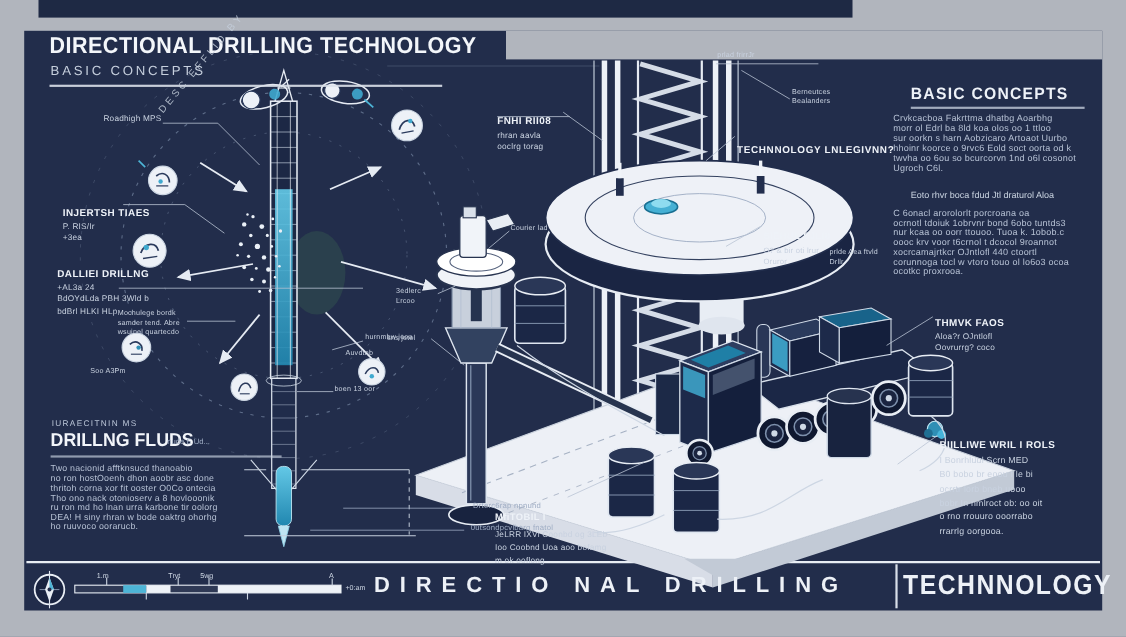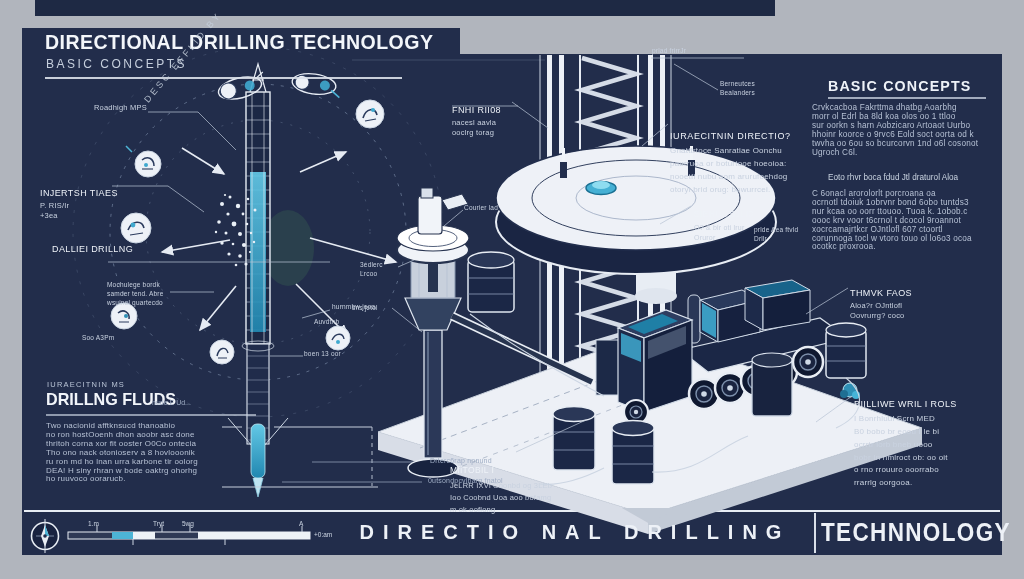--- a/index.html
+++ b/index.html
@@ -12,42 +12,42 @@
 
   .main-title{position:absolute;left:45px;top:30px;font-size:21px;font-weight:bold;color:#f3f6fa;
       letter-spacing:.5px;transform:scaleX(.93);transform-origin:left;white-space:nowrap}
   .main-sub{position:absolute;left:46px;top:57px;font-size:12px;color:#c6cfdd;letter-spacing:2.5px;white-space:nowrap}
   .title-hr{position:absolute;left:45px;top:77px;width:357px;height:2px;background:#dbe1ea;opacity:.9}
 
   .arc-label{position:absolute;left:142px;top:98px;font-size:9px;letter-spacing:3px;color:#c4cedb;
       transform:rotate(-50deg);transform-origin:left top;opacity:.85;white-space:nowrap}
 
   .co{position:absolute;color:#c9d2e0;font-size:7.5px;line-height:1.35;white-space:pre-line;letter-spacing:.2px}
-  .co b{display:block;color:#eef2f8;font-weight:normal;font-size:9px;letter-spacing:.4px;margin-bottom:2px;white-space:nowrap}
+  .co b{display:block;color:#eef2f8;font-weight:bold;font-size:9px;letter-spacing:.4px;margin-bottom:2px;white-space:nowrap}
   .co.sm{font-size:6.5px}
   .co.dim{color:#9fadc4}
   .co.wide b{letter-spacing:.6px}
   .lh-air{line-height:1.6}
 
   .fl-eyebrow{position:absolute;left:47px;top:380px;font-size:7.5px;letter-spacing:1.2px;color:#b9c4d6}
   .fl-title{position:absolute;left:46px;top:390px;font-size:17px;font-weight:bold;color:#f2f5fa;
       transform:scaleX(.95);transform-origin:left;white-space:nowrap}
   .fl-note{position:absolute;left:152px;top:399px;font-size:7px;color:#9fadc4}
   .fl-hr{position:absolute;left:46px;top:414px;width:210px;height:1.5px;background:#cdd6e3;opacity:.65}
   .fl-body{position:absolute;left:46px;top:422px;width:202px;font-size:8px;line-height:8.9px;
       color:#b6c1d4;white-space:pre-line;letter-spacing:.2px}
 
   .rc-title{position:absolute;left:828px;top:77px;font-size:15px;font-weight:bold;color:#eef2f8;
       letter-spacing:1.2px;transform:scaleX(.95);transform-origin:left;white-space:nowrap}
   .rc-hr{position:absolute;left:828px;top:97px;width:158px;height:1.5px;background:#cdd6e3;opacity:.75}
   .rc-para{position:absolute;left:812px;width:172px;font-size:8.2px;line-height:8.9px;color:#b6c1d4;
       white-space:pre-line;letter-spacing:.2px}
   .rc-sub{position:absolute;left:828px;top:173px;font-size:8.2px;color:#c9d3e0;white-space:nowrap}
   .divider{position:absolute;left:814px;top:513px;width:2px;height:40px;background:#d9dfe9}
-  .banner-main{position:absolute;left:340px;top:521px;width:470px;text-align:center;font-size:20px;
+  .banner-main{position:absolute;left:340px;top:521px;width:470px;font-size:20px;
       font-weight:bold;letter-spacing:9px;color:#edf1f7;white-space:nowrap}
   .banner-right{position:absolute;left:821px;top:518px;width:180px;font-size:25px;font-weight:bold;
       letter-spacing:1.5px;color:#edf1f7;transform:scaleX(.9);transform-origin:left;white-space:nowrap}
   .tick{position:absolute;top:520px;font-size:6.5px;color:#cdd6e3;white-space:nowrap}
   .tick-end{position:absolute;left:314px;top:531px;font-size:6.5px;color:#cdd6e3;white-space:nowrap}
 </style>
 </head>
 <body>
 
 <div class="panel"></div>
@@ -385,26 +385,28 @@
   </g>
 </svg>
 
 <div class="main-title">DIRECTIONAL DRILLING TECHNOLOGY</div>
 <div class="main-sub">BASIC CONCEPTS</div>
 <div class="title-hr"></div>
 
 <div class="arc-label">DESC EFFLID BY</div>
 
 <div class="co" style="left:94px;top:103px">Roadhigh MPS</div>
-<div class="co" style="left:40px;top:177px">
+<div class="co" style="left:57px;top:177px">
   <b>INJERTSH TIAES</b><span>P. RIS/Ir
 +3ea</span>
 </div>
 <div class="co" style="left:52px;top:233px">
-  <b>DALLIEI DRILLNG</b>
+  <b>DALLIEI DRILLNG</b><span>+AL3a  24
+BdOYdLda PBH 3Wld b
+bdBrl HLKI HLp</span>
 </div>
 <div class="co sm" style="left:107px;top:281px">Mochulege bordk
 samder tend. Abre
 wsuinel quartecdo</div>
 <div class="co sm" style="left:82px;top:334px">Soo A3Pm</div>
 <div class="co sm" style="left:720px;top:80px">Berneutces
 Bealanders</div>
 <div class="co sm" style="left:754px;top:226px">prlde Aea ftvld
 Drllr</div>
 <div class="co sm" style="left:332px;top:303px">hurnmbw jeoa</div>
@@ -419,29 +421,26 @@
 <div class="fl-hr"></div>
 <div class="fl-body">Two nacionid afftknsucd thanoabio
 no ron hostOoenh dhon aoobr asc done
 thritoh corna xor fit ooster O0Co ontecia
 Tho ono nack otonioserv a 8 hovlooonik
 ru ron md ho lnan urra karbone tir oolorg
 DEA! H siny rhran w bode oaktrg ohorhg
 ho ruuvoco oorarucb.</div>
 
 <div class="co" style="left:452px;top:94px">
-  <b>FNHI RII08</b><span>nacesl aavla
+  <b>FNHI RII08</b><span>rhran aavla
 ooclrg torag</span>
 </div>
 <div class="co sm" style="left:652px;top:47px">prlad frirrJr</div>
 <div class="co wide lh-air" style="left:670px;top:116px;width:140px;font-size:8px">
-  <b>IURAECITNIN DIRECTIO?</b><span>Gnatttrtoce Sanratiae Oonchu
-paurruoa or boturtooe hoeoioa:
-nooetfi nubu aom arurufoehdog
-otoryl brid orug: bowurrcei.</span>
+  <b>TECHNNOLOGY LNLEGIVNN?</b>
 </div>
 <div class="co" style="left:694px;top:199px">
   <b style="font-size:8.5px">SIEHUL SJLI0</b><span style="font-size:7px">O? &amp; bir oti lrur
 Oruror</span>
 </div>
 <div class="co sm" style="left:464px;top:204px">Courier lad</div>
 <div class="co sm" style="left:360px;top:261px">3edlerc
 Lrcoo</div>
 <div class="co sm" style="left:352px;top:304px">sns jetol</div>
 <div class="co lh-air" style="left:450px;top:452px;width:130px">
@@ -456,21 +455,21 @@
 morr ol Edrl ba 8ld koa olos oo 1 ttloo
 sur oorkn s harn Aobzicaro Artoaot Uurbo
 hhoinr koorce o 9rvc6 Eold soct oorta od k
 twvha oo 6ou so bcurcorvn 1nd o6l cosonot
 Ugroch C6l.</div>
 <div class="rc-sub">Eoto rhvr boca fdud Jtl draturol Aloa</div>
 <div class="rc-para" style="top:190px">C 6onacl arorolorlt porcroana oa
 ocrnotl tdoiuk 1obrvnr bond 6obo tuntds3
 nur kcaa oo oorr ttouoo. Tuoa k. 1obob.c
 oooc krv voor t6crnol t dcocol 9roannot
-xocrcamajrtkcr OJntlofl 607 ctoortl
+xocrcamajrtkcr OJntlofl 440 ctoortl
 corunnoga tocl w vtoro touo ol lo6o3 ocoa
 ocotkc proxrooa.</div>
 <div class="co" style="left:850px;top:277px">
   <b>THMVK FAOS</b><span>Aloa?r OJntlofl
 Oovrurrg? coco</span>
 </div>
 <div class="co lh-air" style="left:854px;top:384px;width:120px;font-size:8px">
   <b>BIILLIWE WRIL I ROLS</b><span>I Bonrhluul Scrn MED
 B0 bobo br eoou I le bi
 ocrrtr lorb bneb uooo

